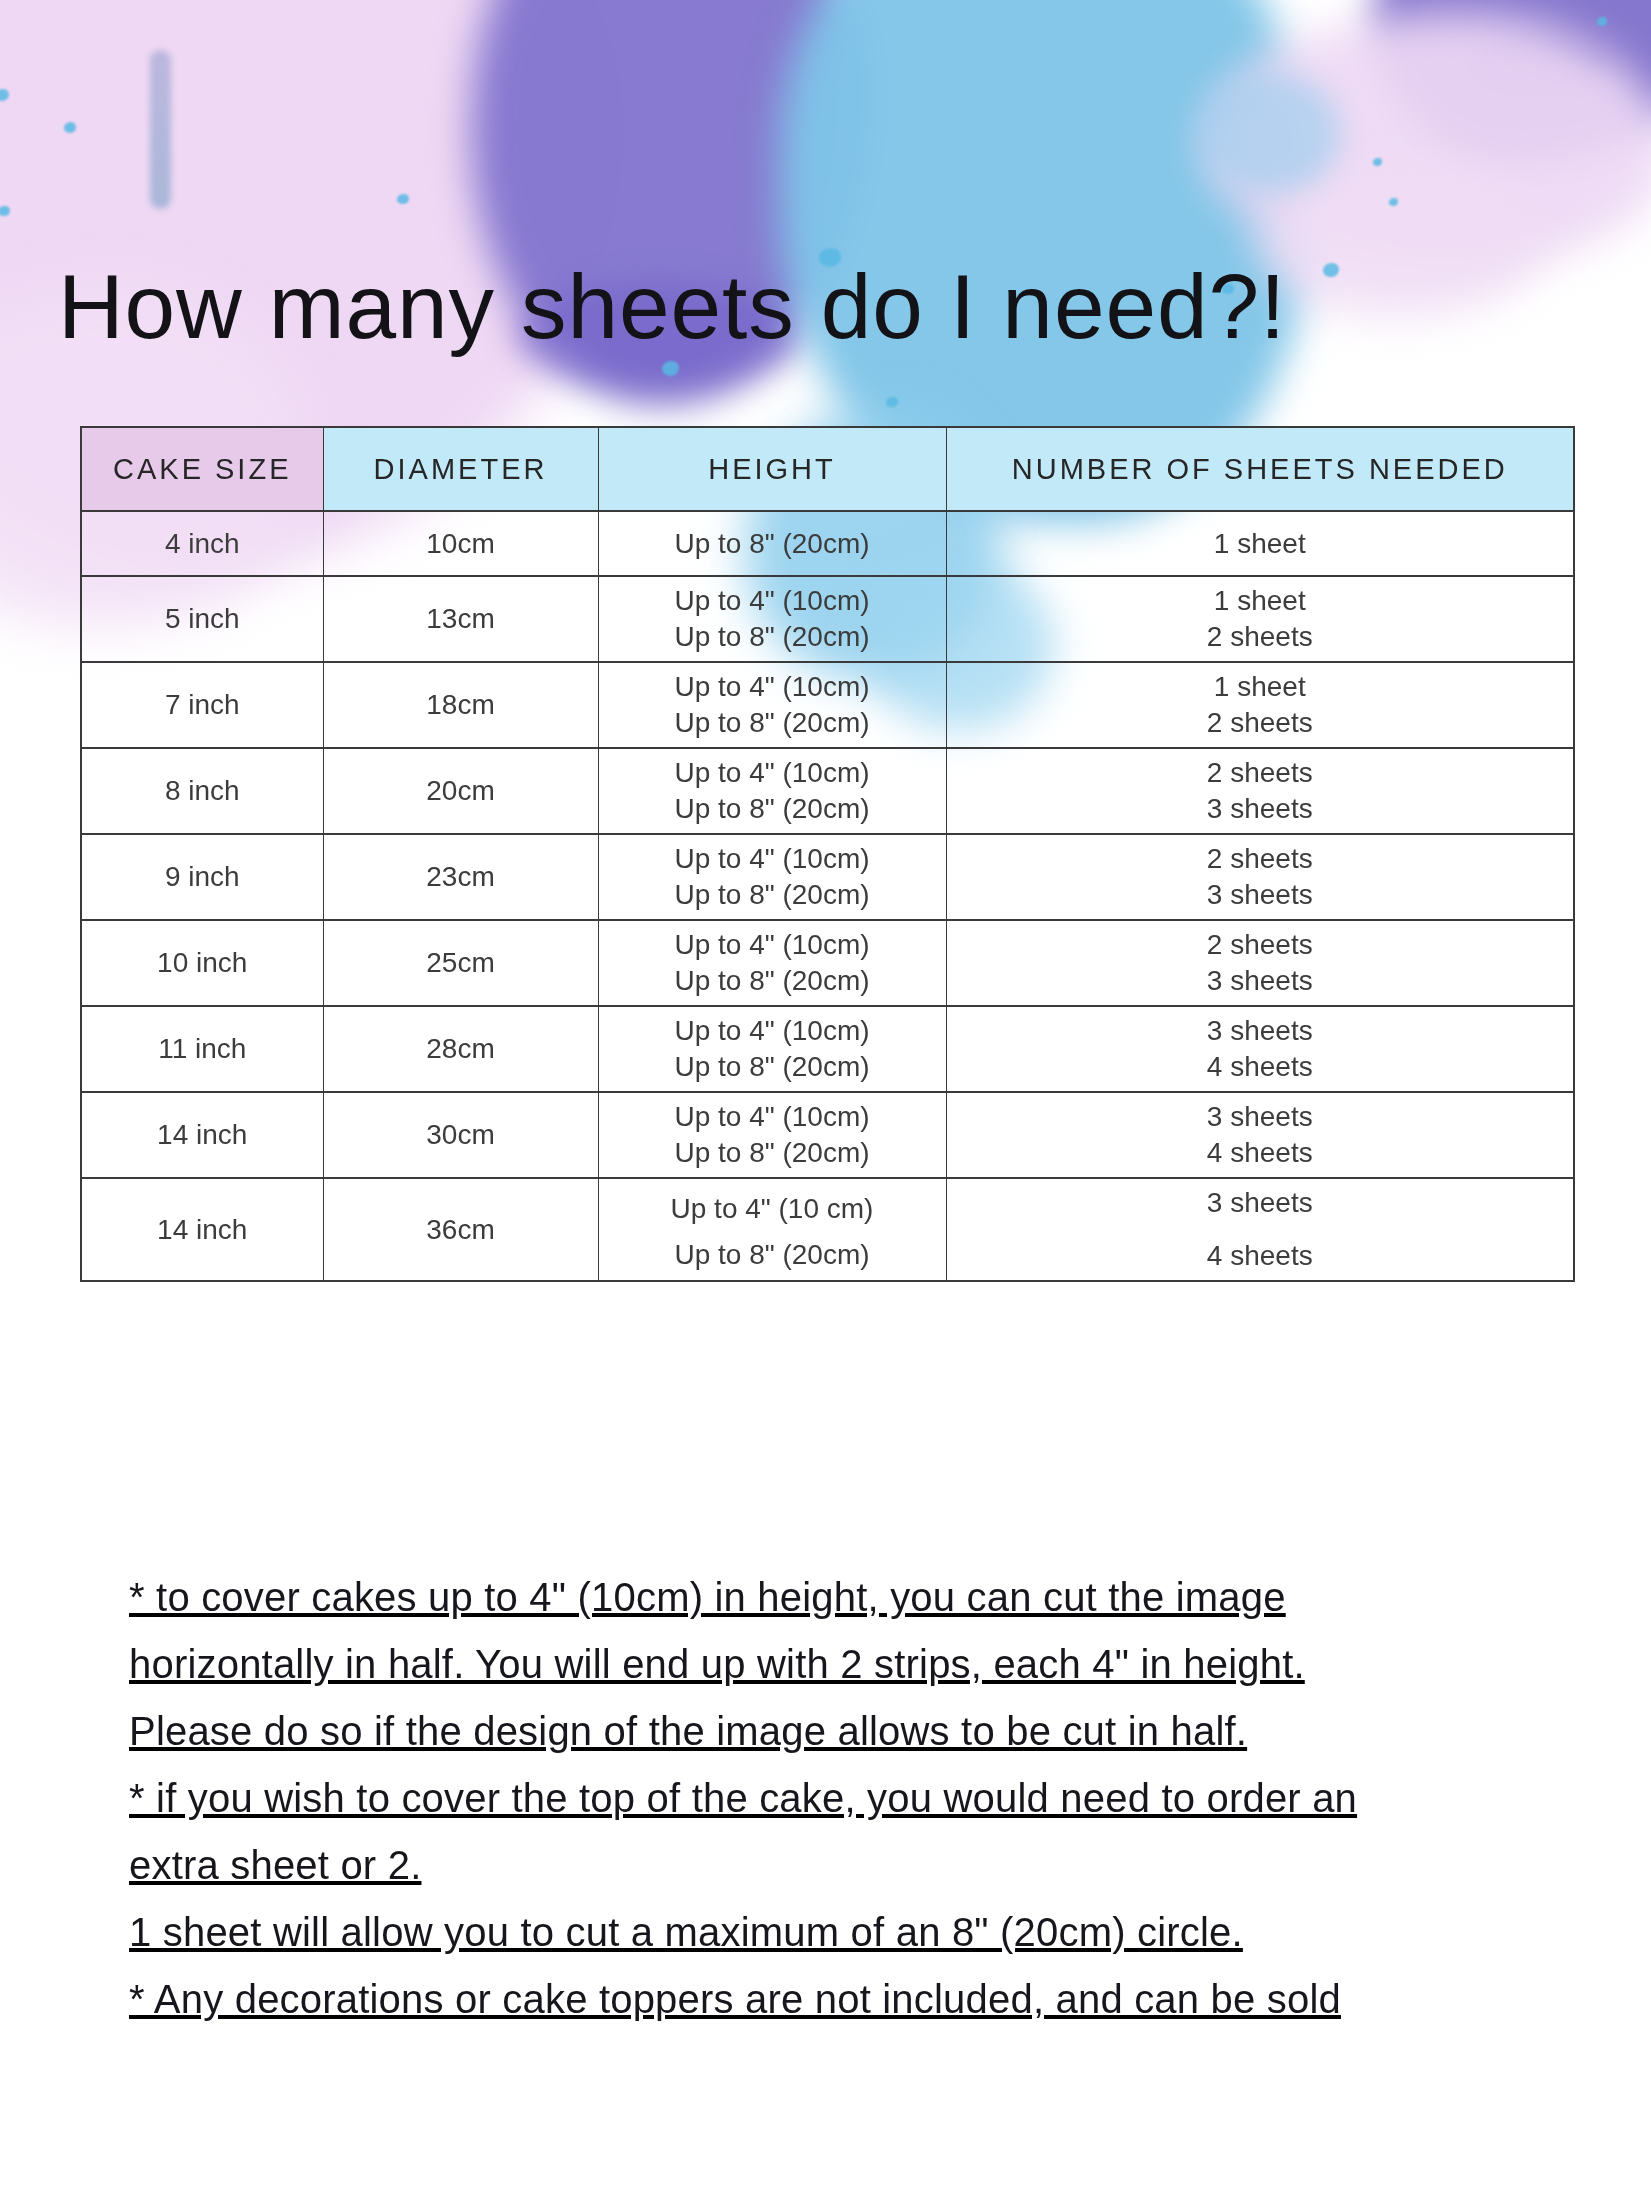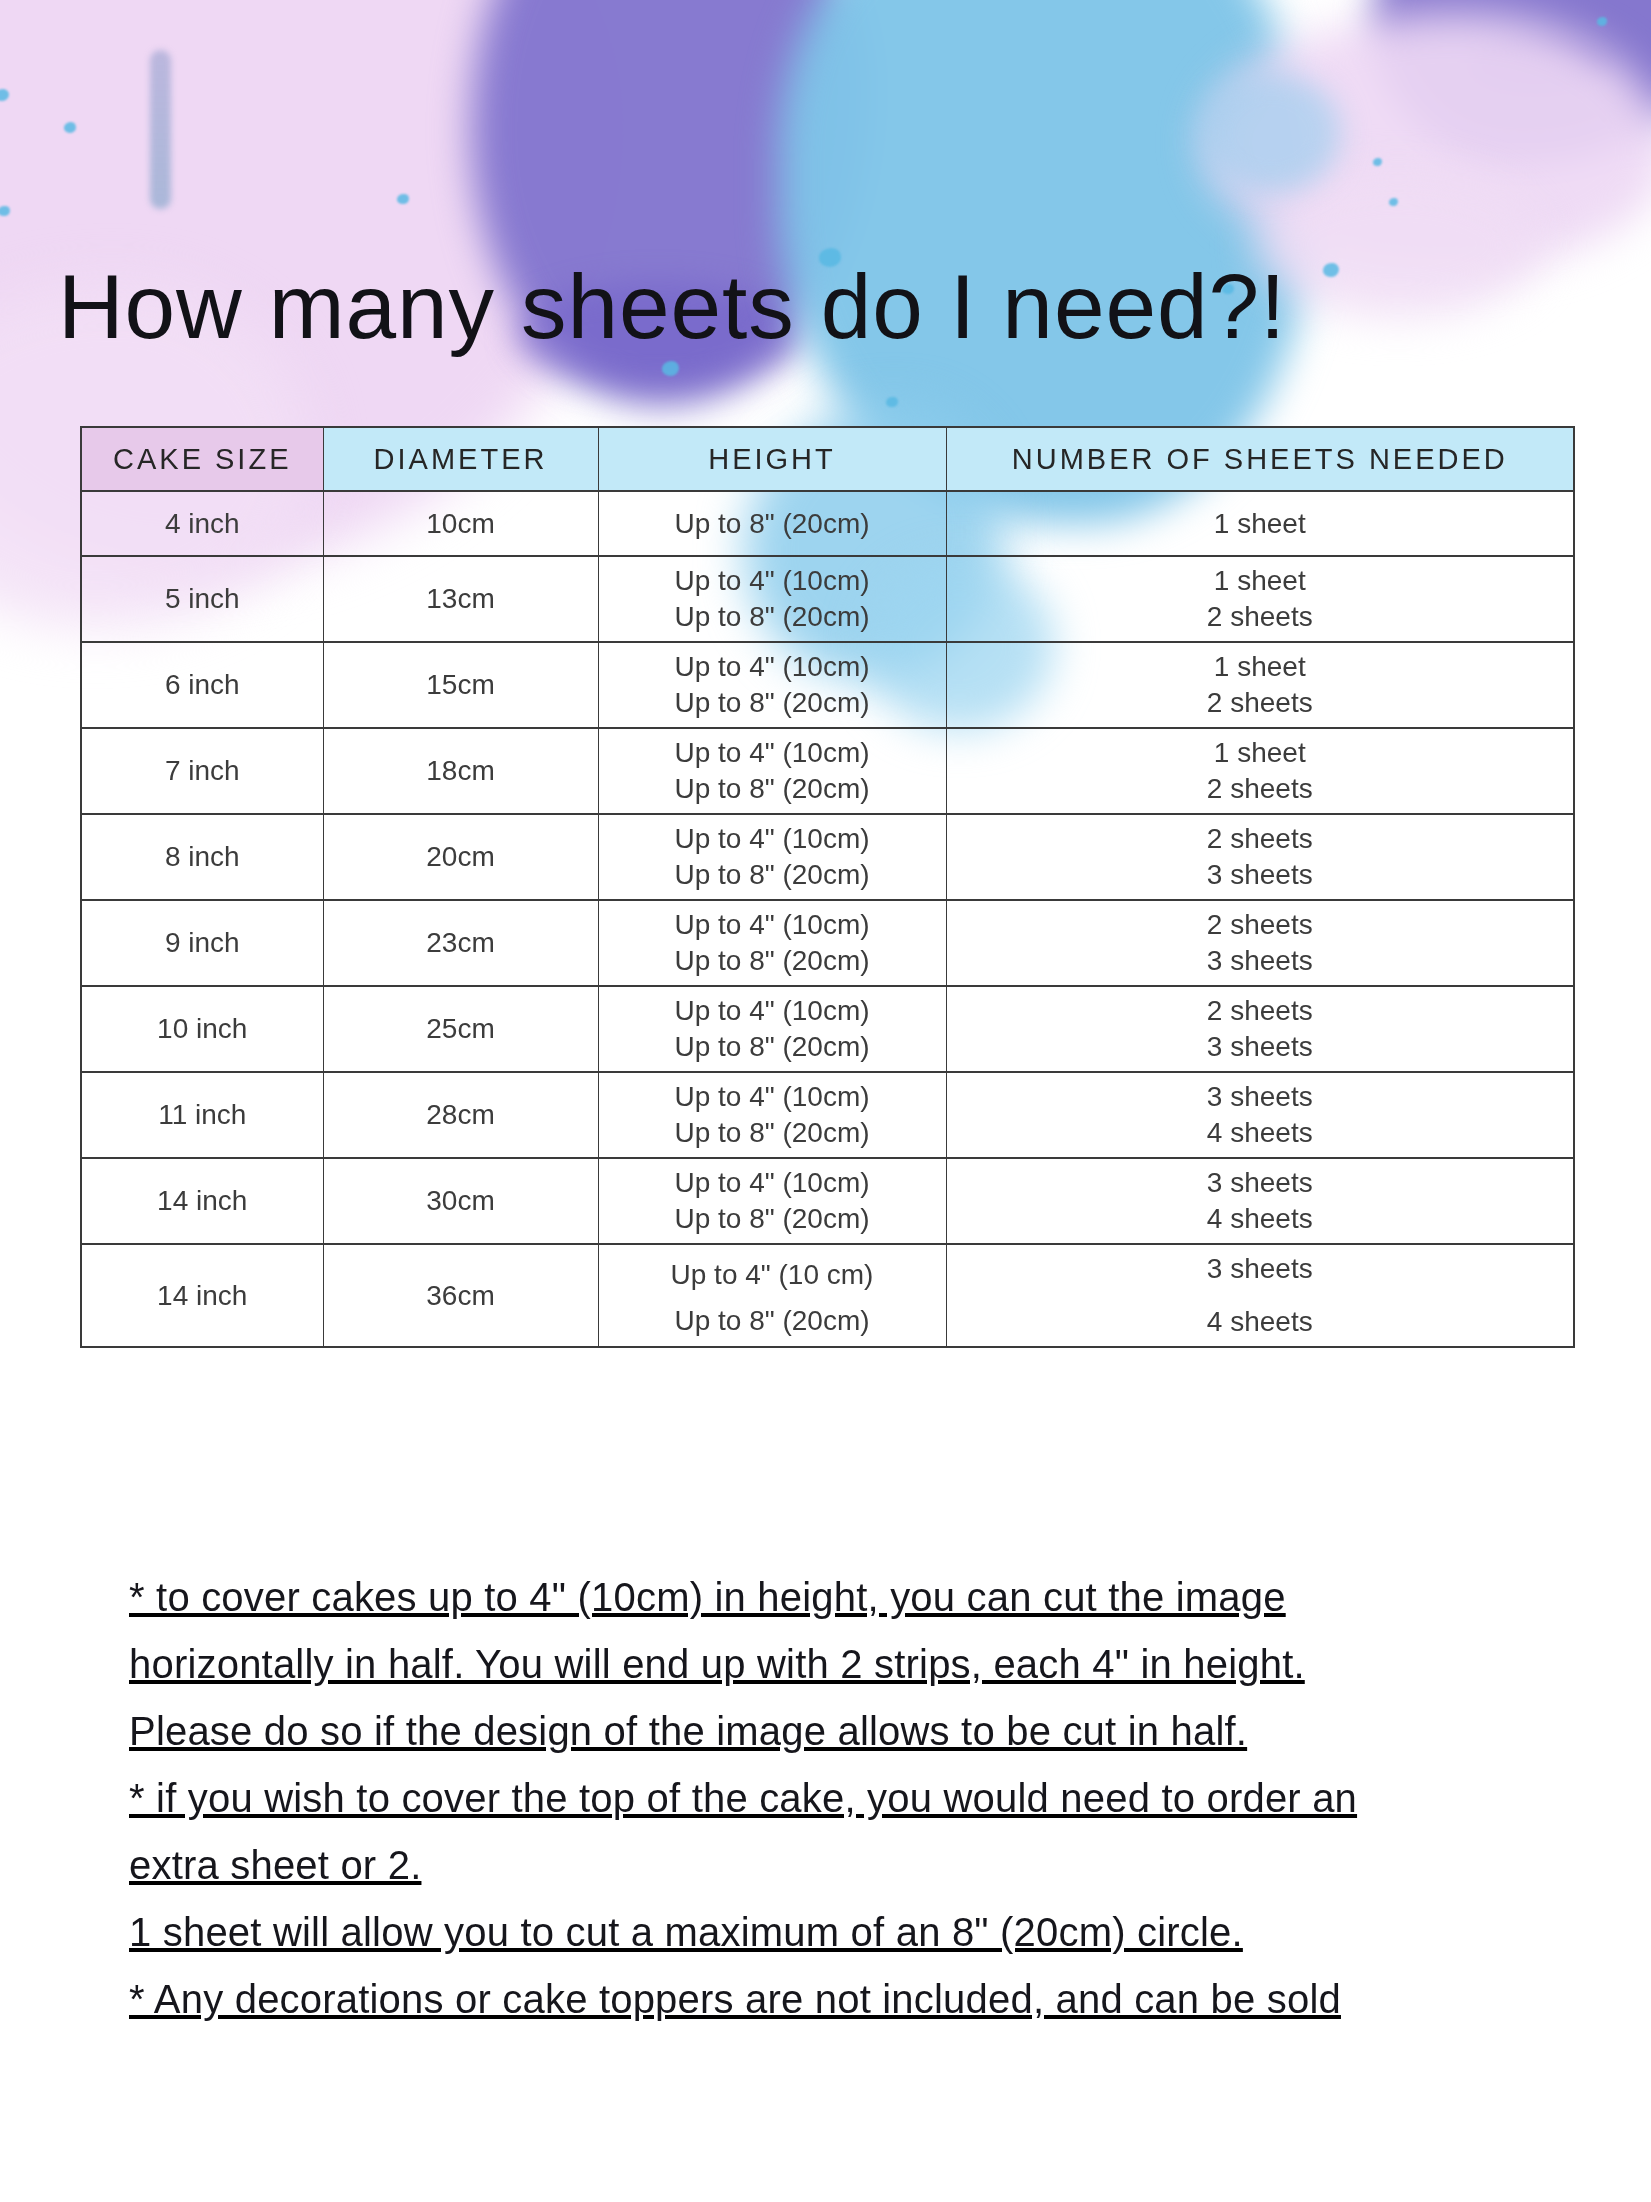--- a/index.html
+++ b/index.html
@@ -57,21 +57,21 @@
   .title{position:absolute;z-index:1;left:0;top:255px;width:1344px;margin:0;
       text-align:center;font-size:91px;font-weight:500;letter-spacing:0.9px;
       color:#121217;}
 
   
   .sheet-table{position:absolute;z-index:1;left:80px;top:426px;width:1493px;
       border-collapse:collapse;border:2.6px solid #3a3a3a;table-layout:fixed;}
   .col-size{width:242px;} .col-diam{width:275px;} .col-height{width:348px;} .col-sheets{width:628px;}
   .sheet-table th,.sheet-table td{border:1.7px solid #3a3a3a;border-top-width:2.6px;
       border-bottom-width:2.6px;text-align:center;vertical-align:middle;padding:0;}
-  .sheet-table thead tr{height:64px;}
+  .sheet-table thead tr{height:84px;}
   .sheet-table th{font-size:29px;font-weight:500;letter-spacing:3px;color:#262626;
       background:#c2e9f8;}
   .sheet-table th.th-size{background:#e7c9ea;}
   .sheet-table tbody tr{height:71px;}
   .sheet-table tbody tr.single{height:65px;}
   .sheet-table tbody tr.grouped{height:97px;}
   .sheet-table td{font-size:28px;color:#3c3c3c;}
   .lines{display:flex;flex-direction:column;justify-content:space-between;
       height:100%;box-sizing:border-box;padding:6px 0;}
   .ln{line-height:36px;}
@@ -162,36 +162,20 @@
           </div>
         </td>
         <td class="c-sheets">
           <div class="lines">
             <div class="ln">1 sheet</div>
             <div class="ln">2 sheets</div>
           </div>
         </td>
       </tr>
 
-      <tr class="row split">
-        <td class="c-size">6 inch</td>
-        <td class="c-diam">15cm</td>
-        <td class="c-height">
-          <div class="lines">
-            <div class="ln">Up to 4" (10cm)</div>
-            <div class="ln">Up to 8" (20cm)</div>
-          </div>
-        </td>
-        <td class="c-sheets">
-          <div class="lines">
-            <div class="ln">1 sheet</div>
-            <div class="ln">2 sheets</div>
-          </div>
-        </td>
-      </tr>
 
       <tr class="row split">
         <td class="c-size">7 inch</td>
         <td class="c-diam">18cm</td>
         <td class="c-height">
           <div class="lines">
             <div class="ln">Up to 4" (10cm)</div>
             <div class="ln">Up to 8" (20cm)</div>
           </div>
         </td>

